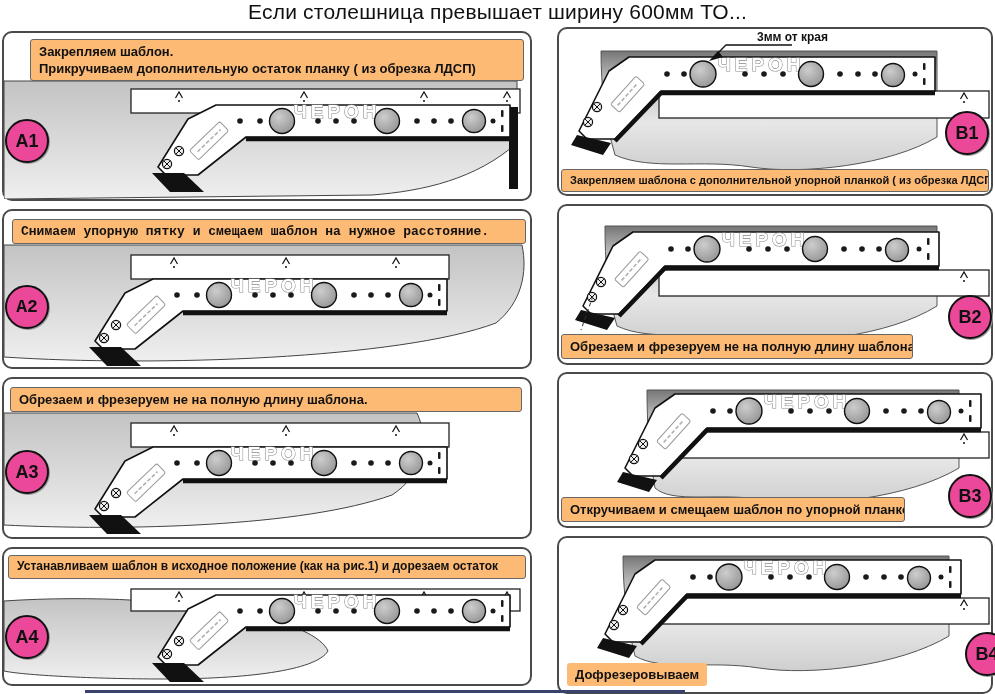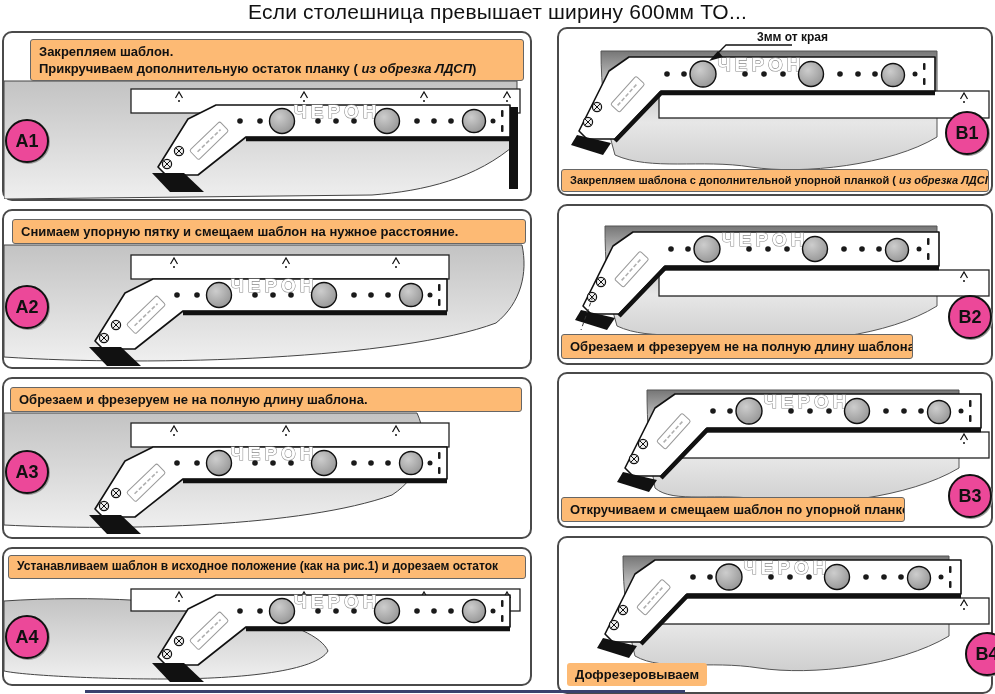--- a/index.html
+++ b/index.html
@@ -5,21 +5,21 @@
   html,body{margin:0;padding:0;background:#fff;}
   .sheet{position:relative;width:995px;height:694px;background:#fff;overflow:hidden;
          font-family:"Liberation Sans", sans-serif;color:#111;}
   .title{position:absolute;top:0;left:0;width:100%;text-align:center;
          font-size:21px;font-weight:normal;letter-spacing:.2px;}
   .panel{position:absolute;background:#fff;border:2px solid #4a4a4a;border-radius:10px;box-sizing:border-box;}
   .panel > svg{position:absolute;left:0;top:0;}
   .caption{position:absolute;background:#fdba74;border:1px solid #666;border-radius:3px;
            padding:3px 8px;font-weight:bold;font-size:13px;line-height:1.32;
            white-space:nowrap;box-sizing:border-box;z-index:3;overflow:hidden;}
-  .caption .it{font-style:italic;}
+  .caption .it{}
   .noborder{border:none;margin-top:33px;}
   .plabel{position:absolute;width:40px;height:40px;border-radius:50%;border:2.2px solid #111;
           background:#ec4899;display:flex;align-items:center;justify-content:center;
           font-weight:bold;font-size:18px;z-index:4;box-shadow:1px 1px 0 #999;}
   .anno{position:absolute;font-size:12px;font-weight:bold;z-index:3;margin-left:32px;}
   .bottomline{position:absolute;left:85px;top:690px;width:600px;height:3px;background:#39416e;}
   .brand{font-family:"Liberation Sans",sans-serif;font-weight:bold;}
 </style>
 </head>
 <body>
@@ -128,21 +128,21 @@
     </svg>
     <div class="caption" style="left:26px;top:6px;right:6px;">
       <div>Закрепляем шаблон.</div>
       <div><span>Прикручиваем дополнительную остаток планку ( </span><span class="it">из обрезка ЛДСП</span><span>)</span></div>
     </div>
     <div class="plabel" style="left:1px;top:86px;">
         <span>A1</span>
       </div>
   </div>
 
-  <div class="panel" style="left:2px;top:209px;width:530px;height:160px;">
+  <div class="panel" style="left:2px;top:209px;width:530px;height:160px;font-family:Liberation Mono, monospace;">
     <svg viewBox="0 0 526 156" width="526" height="156">
       <path d="M0,34 L518,34 C524,62 517,92 492,112 C396,148 150,156 0,146 Z" fill="url(#ctGrad)" stroke="#444" stroke-width="1"></path>
       <rect x="127" y="44" width="318" height="24" fill="#fff" stroke="#222" stroke-width="1.3"></rect>
       <use href="#tick" x="170" y="47"></use>
         <use href="#tick" x="282" y="47"></use>
         <use href="#tick" x="392" y="47"></use>
       <use href="#jigA" transform="translate(45,62)"></use>
     </svg>
     <div class="caption" style="left:8px;top:8px;right:4px;">
       <span>Снимаем упорную пятку и смещаем шаблон на нужное расстояние.</span>

